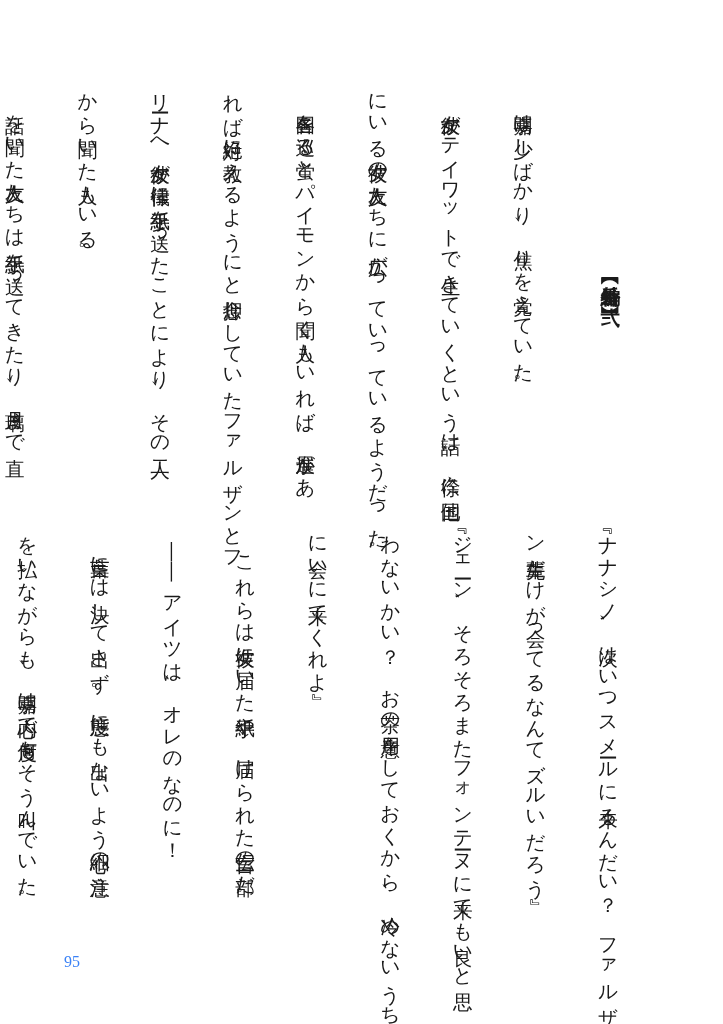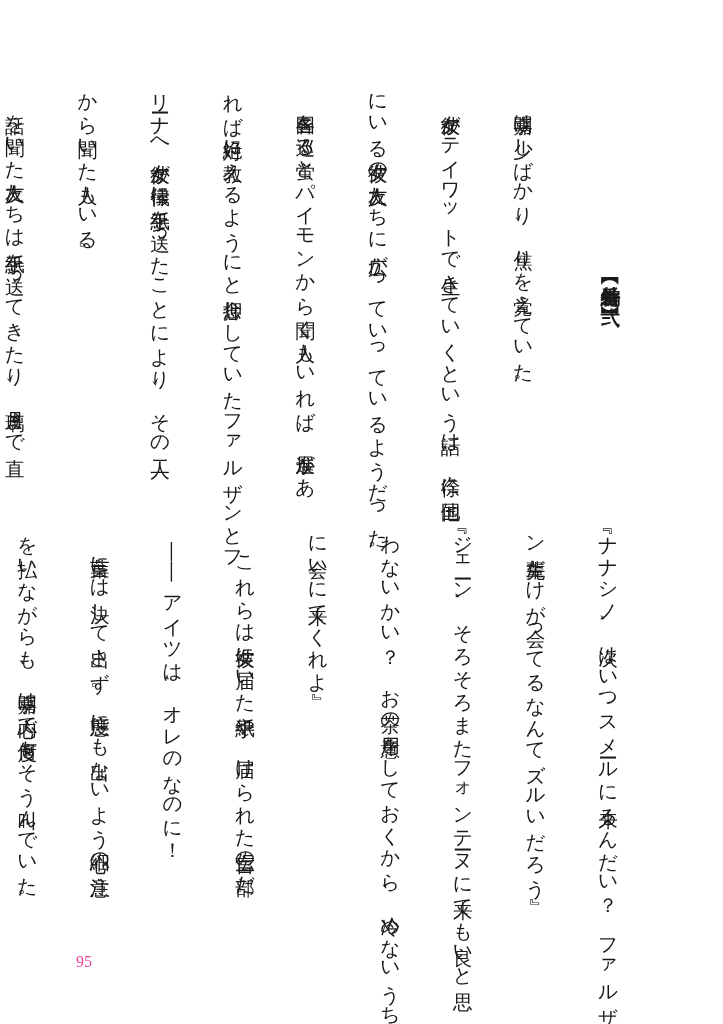--- a/index.html
+++ b/index.html
@@ -6,22 +6,22 @@
   body { width:723px; height:1024px; position:relative; overflow:hidden;
          font-family: "DejaVu Serif", "Liberation Serif", serif; color:#1a1a1a; }
   .page { position:absolute; left:0; top:0; width:723px; height:1024px; background:#fff; }
   .block { position:absolute; writing-mode: vertical-rl; -webkit-writing-mode: vertical-rl;
            font-size:19.6px; line-height:24.2px; letter-spacing:0.4px; white-space:pre; }
   .top-block { right:140px; top:80px; height:410px; }
   .bottom-block { right:55px; top:522px; height:410px; }
   .title { position:absolute; right:101px; top:270px; writing-mode: vertical-rl;
            font-size:19.6px; line-height:24px; font-weight:bold; letter-spacing:0.4px; }
   .line { display:block; }
-  .page-number { position:absolute; left:76px; top:953px; font-size:16px;
-                 font-family:"Liberation Serif", serif; color:#ec4899; }
+  .page-number { position:absolute; left:64px; top:953px; font-size:16px;
+                 font-family:"Liberation Serif", serif; color:#3b82f6; }
 </style>
 </head>
 <body>
 
 <div class="page">
 
   <div class="title">【番外編　弐】</div>
 
   <div class="block top-block">
     <span class="line">　嘉明は少しばかり、焦りを覚えていた。</span>

